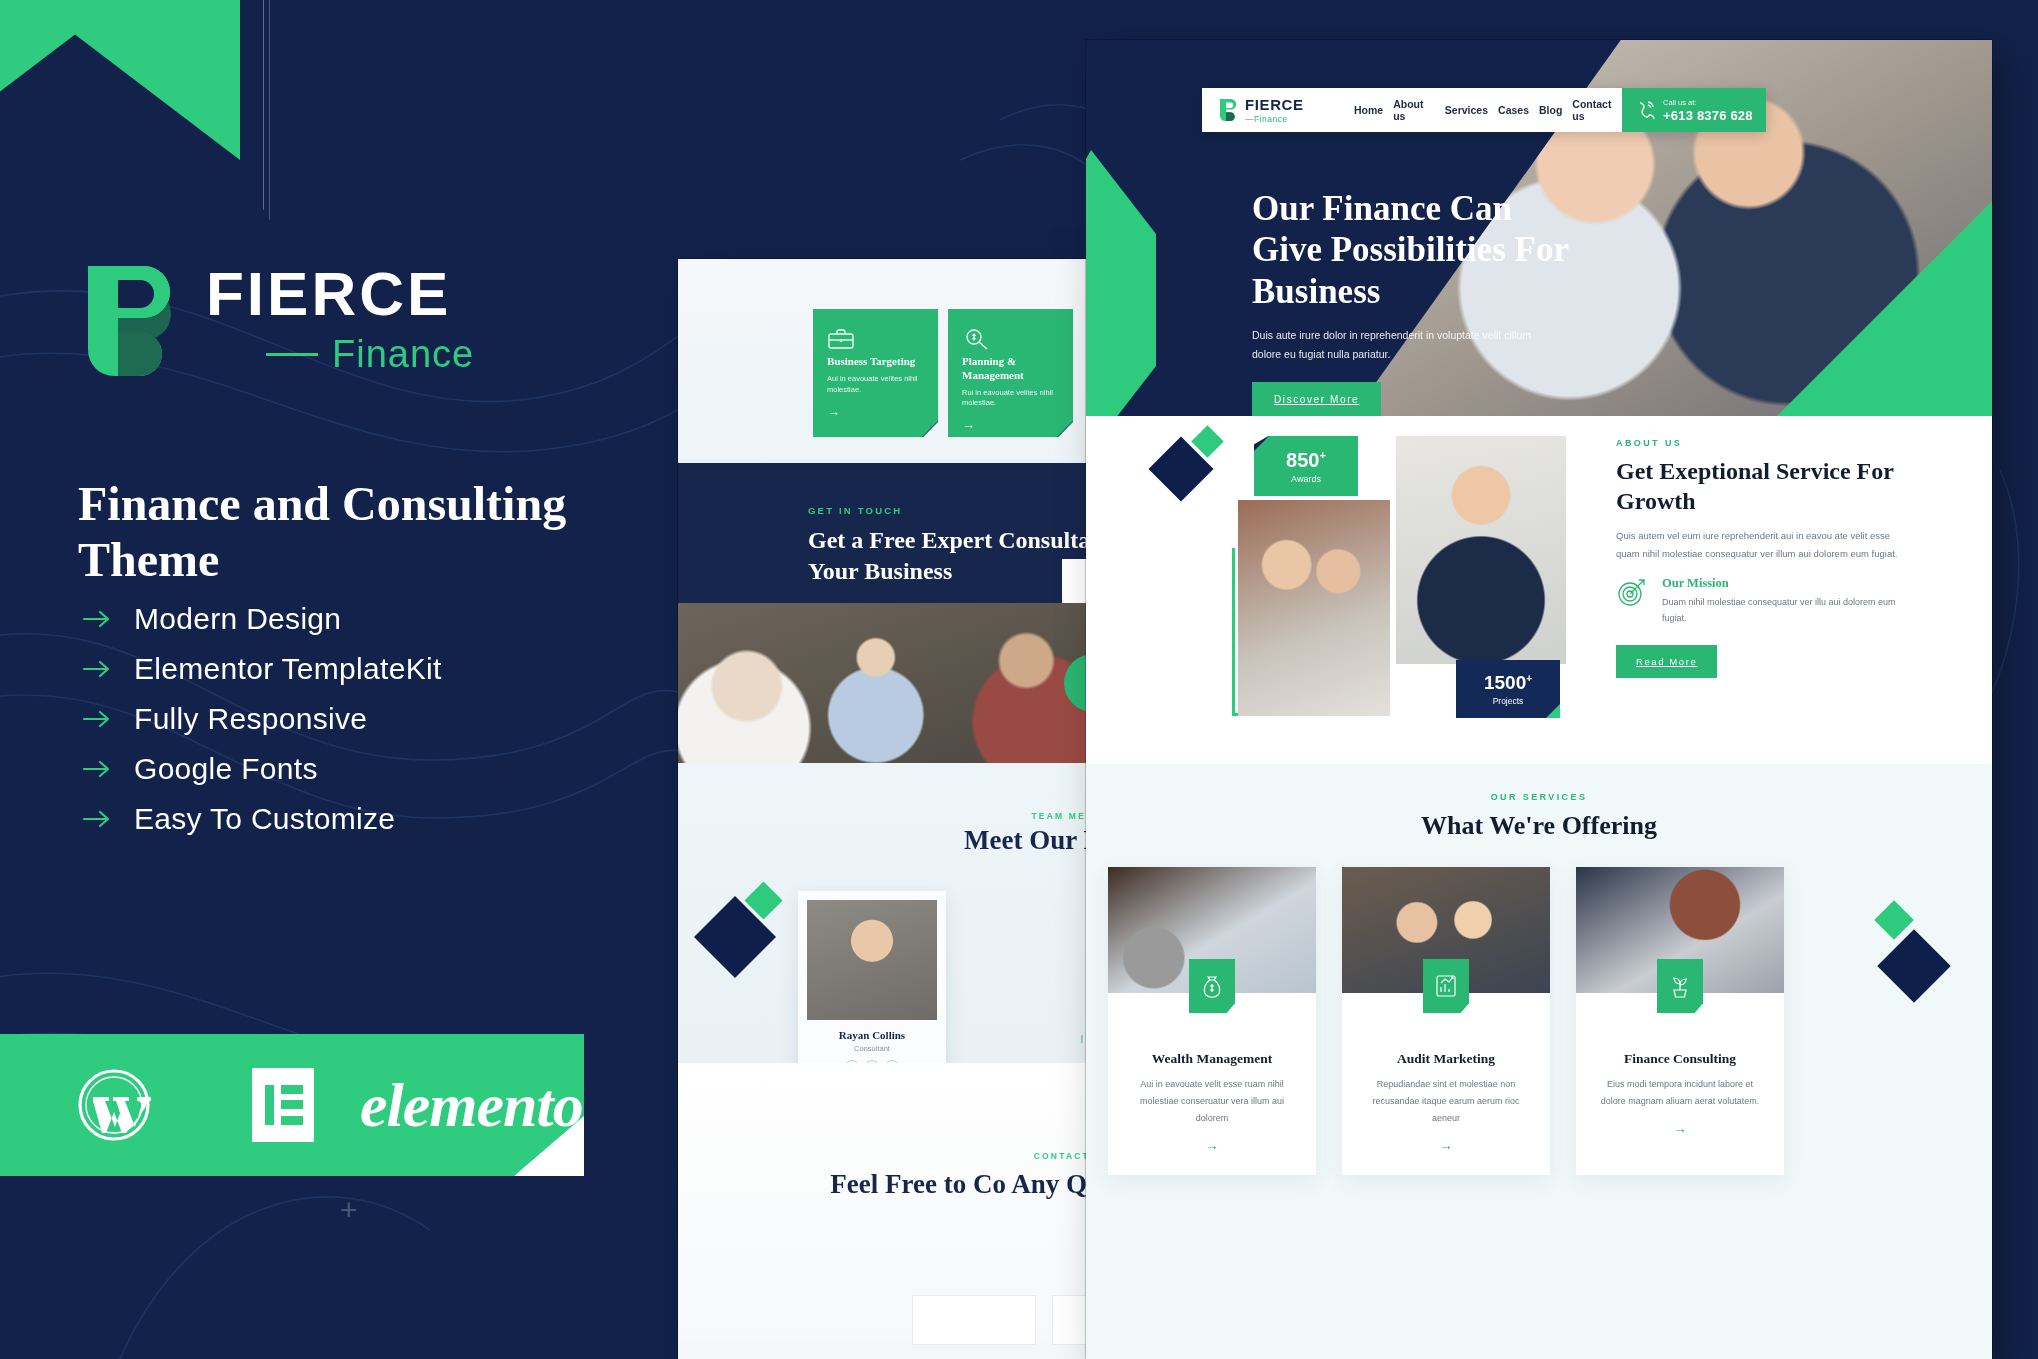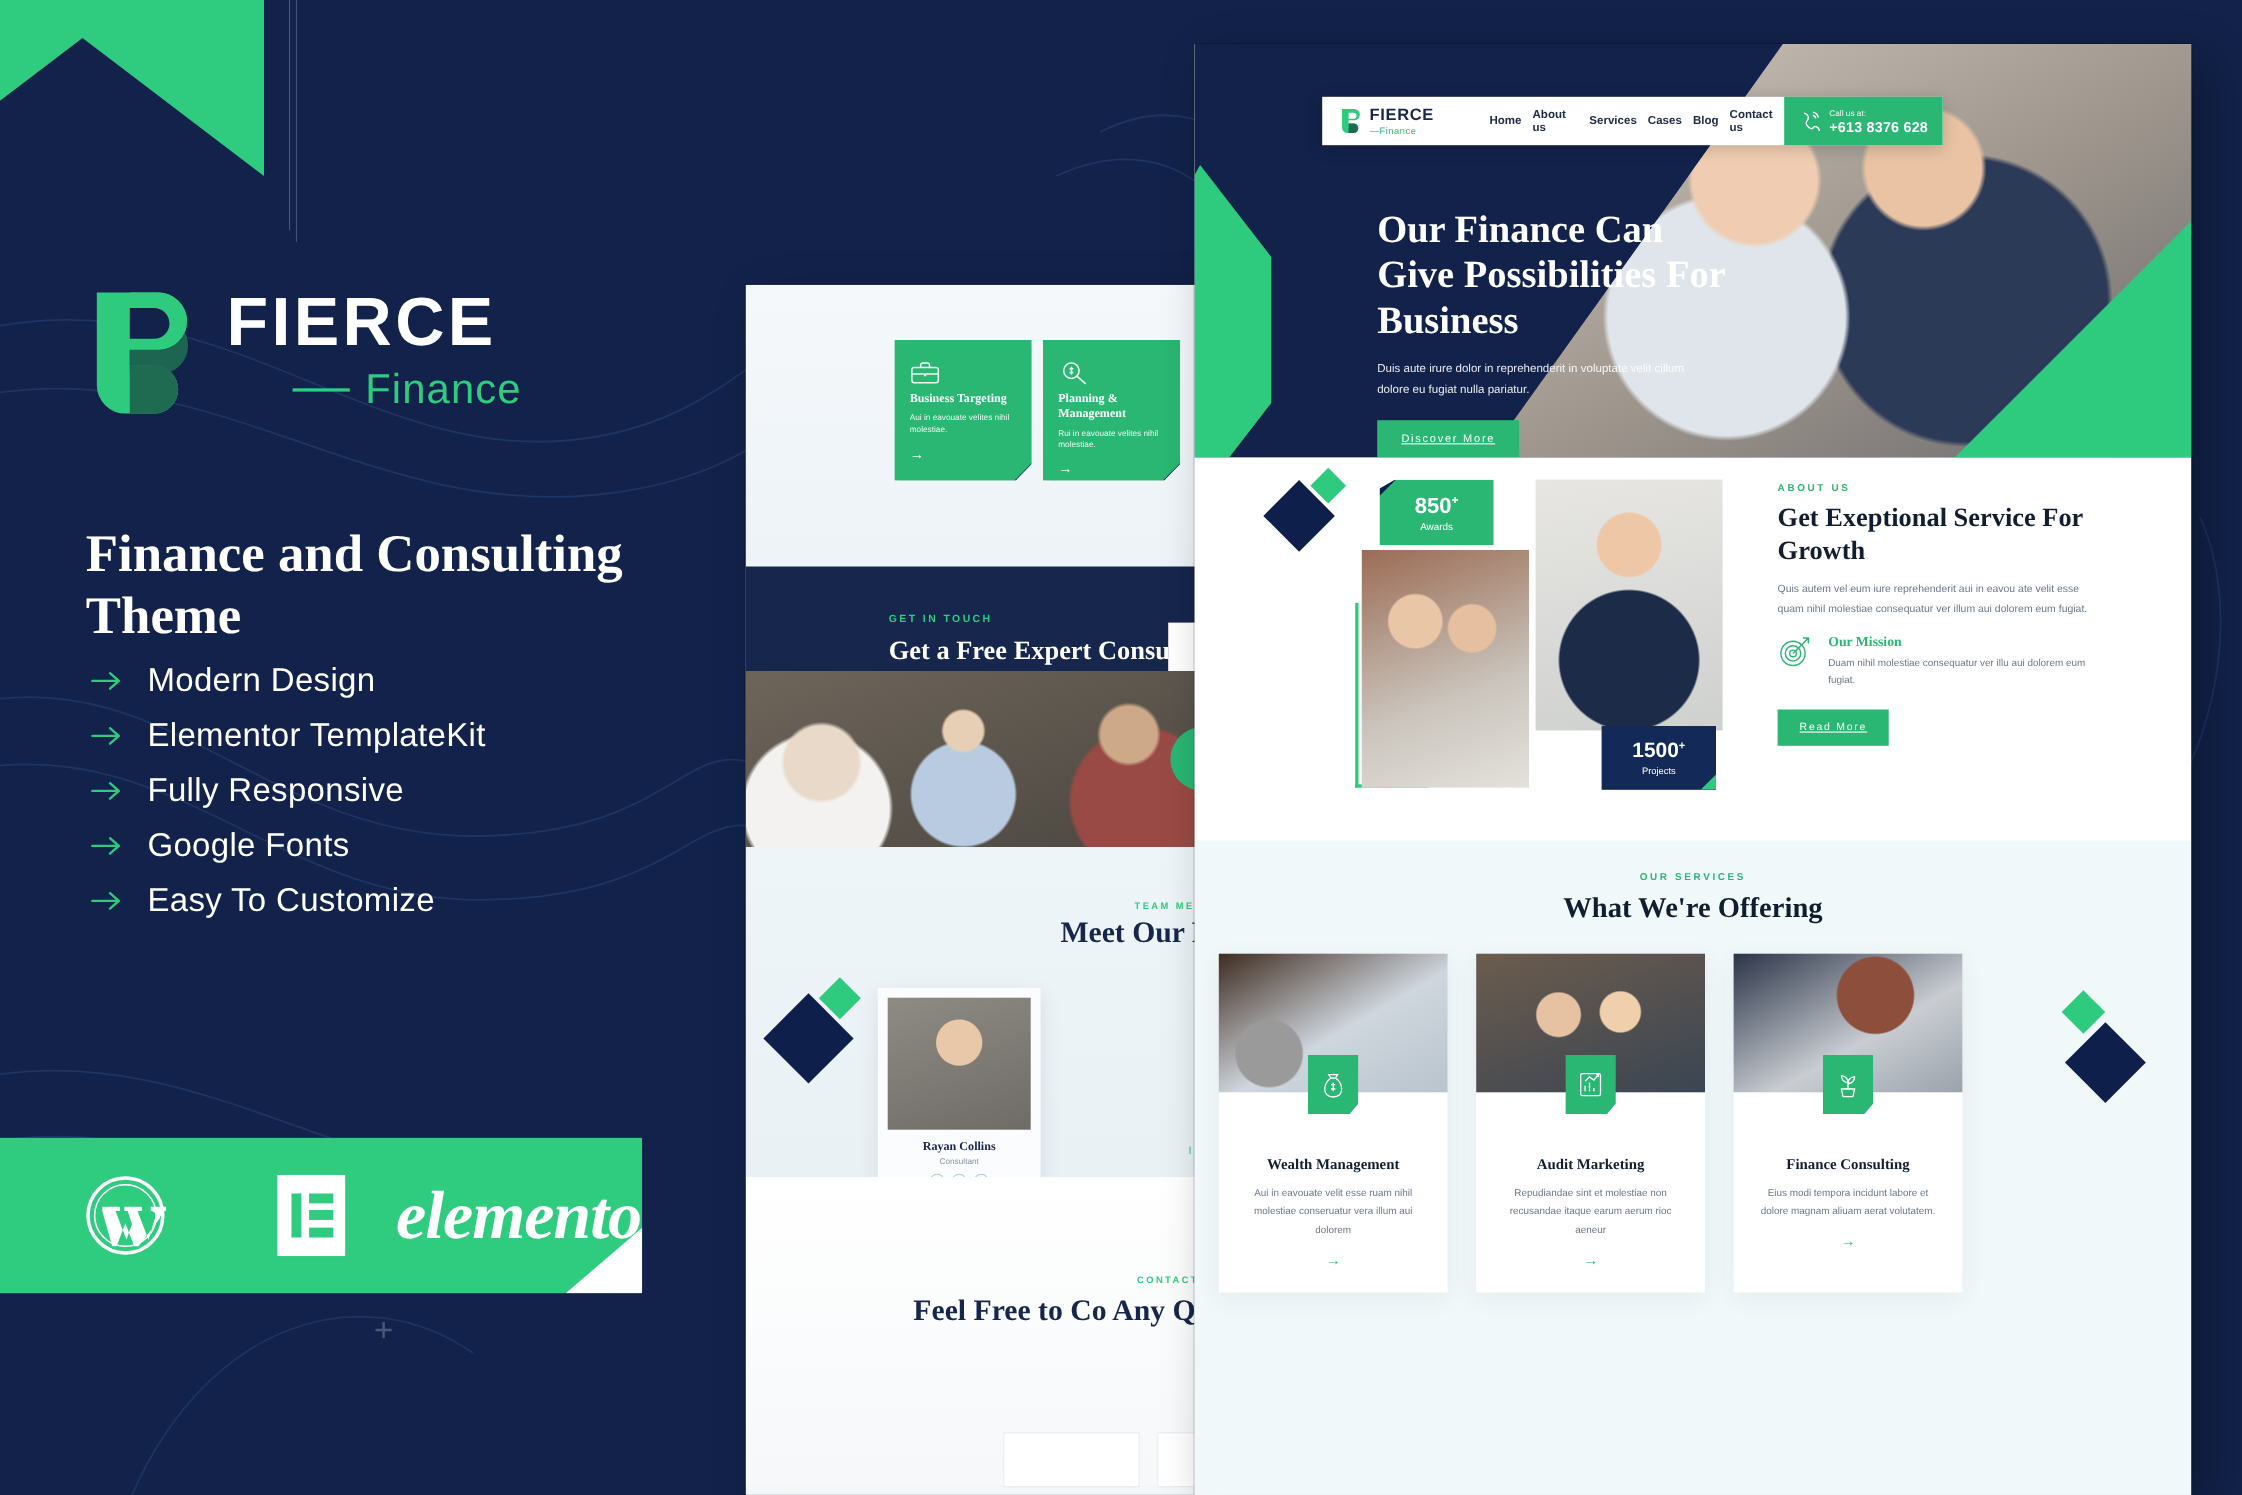--- a/index.html
+++ b/index.html
@@ -61,33 +61,33 @@
   .el-ic { width:62px; height:74px; }
   .el-word { font-family:"Liberation Serif", serif; font-style:italic; font-weight:bold;
      color:#fff; font-size:62px; letter-spacing:-1px; line-height:1; margin-left:-4px;}
   .wp-notch { position:absolute; left:514px; top:1116px; width:70px; height:60px; background:#ffffff;
      clip-path:polygon(100% 0, 100% 100%, 0 100%); }
 
   
   .mid { position:absolute; left:678px; top:259px; width:430px; height:1100px;
      background:#f3f7fa; box-shadow:0 0 0 1px rgba(0,0,0,.25), 18px 18px 40px rgba(0,0,0,.35); overflow:hidden; }
 
-  .mid-sec1 { position:relative; height:256px; background:linear-gradient(180deg,#f4f8fb,#eef3f7); }
+  .mid-sec1 { position:relative; height:204px; background:linear-gradient(180deg,#f4f8fb,#eef3f7); }
   .gcard { position:absolute; top:50px; width:125px; height:128px; background:#2ab673;
       box-shadow:6px 6px 0 rgba(0,0,0,.10); padding:18px 14px; color:#fff;
       clip-path: polygon(0 0, 100% 0, 100% 88%, 88% 100%, 0 100%); }
   .gcard.c1{ left:135px; } .gcard.c2{ left:270px; }
   .gcard .ic { width:28px; height:24px; opacity:.92; margin-bottom:16px; }
   .gcard h4 { font-family:"Liberation Serif", serif; font-size:11px; line-height:1.25; margin-bottom:5px; }
   .gcard p { font-size:7.5px; line-height:1.45; opacity:.9; }
   .gcard .ar { margin-top:8px; font-size:13px; opacity:.95; }
   .gcard-notch{ position:absolute; right:0; bottom:0; width:16px; height:16px; background:#16264d;
       clip-path:polygon(100% 0,100% 100%,0 100%); }
 
-  .mid-sec2 { position:relative; height:95px; background:#16264d; }
+  .mid-sec2 { position:relative; height:140px; background:#16264d; }
   .mid-sec2 .eyebrow{ position:absolute; left:130px; top:42px; color:#2fcc80; font-size:9.5px; letter-spacing:2.2px; font-weight:bold;}
   .mid-sec2 h3{ position:absolute; left:130px; top:62px; width:380px; color:#fff;
       font-family:"Liberation Serif", serif; font-size:24px; font-weight:bold; line-height:1.28; }
   .mid-notch-w{ position:absolute; right:0; bottom:0; width:46px; height:44px; background:#fff; }
 
   .mid-video { position:relative; height:160px; background:#5b5750; overflow:hidden; }
   .mid-video .ph { position:absolute; inset:0;
      background:
       radial-gradient(circle at 16% 52%, #e8d9c8 0 9%, transparent 10%),
       radial-gradient(circle at 15% 78%, #f3f2f0 0 17%, transparent 18%),

